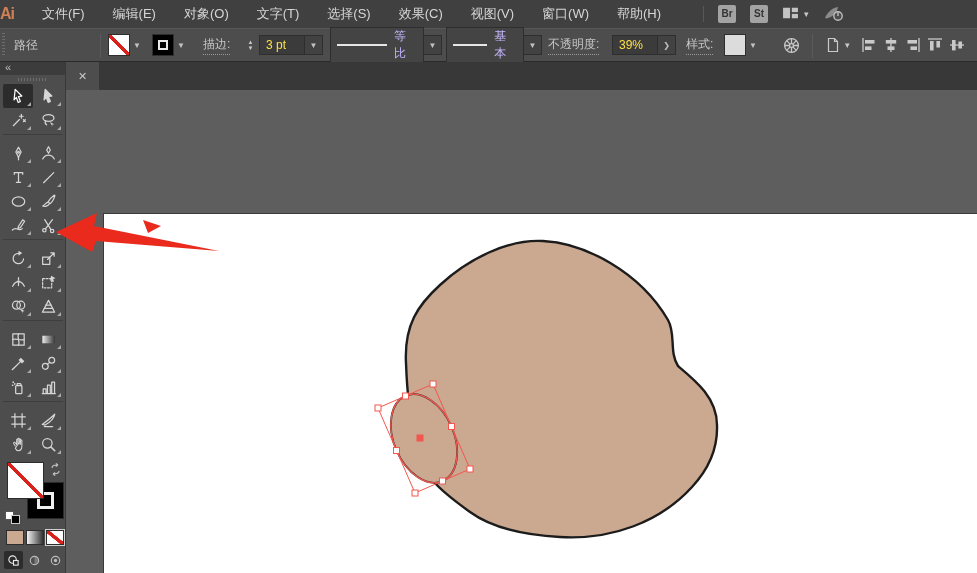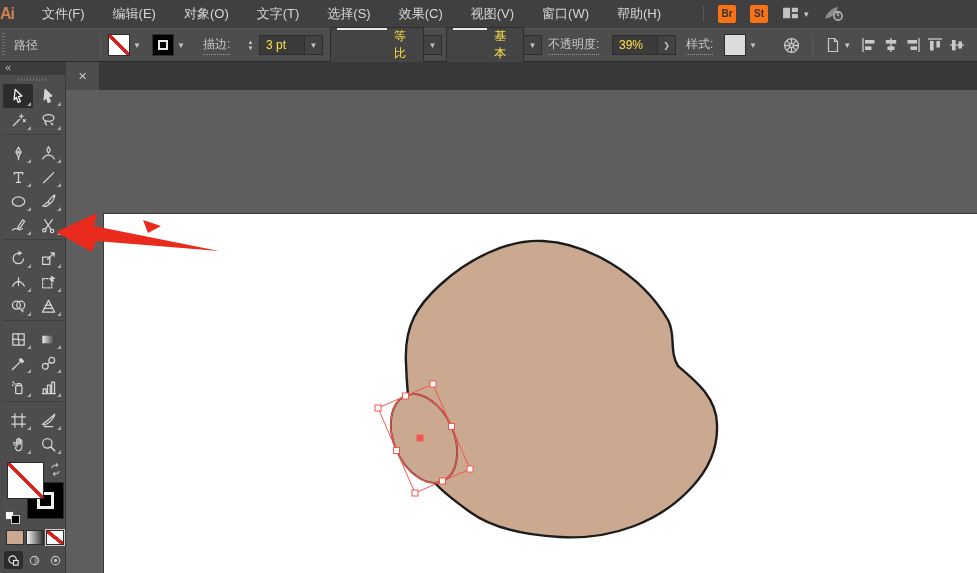--- a/index.html
+++ b/index.html
@@ -7,21 +7,21 @@
   body { font-family:"Liberation Sans","DejaVu Sans",sans-serif; background:#404040; position:relative; }
 
   
   .menubar { position:absolute; left:0; top:0; width:977px; height:28px; background:#404040;
              display:flex; align-items:center; color:#d6d6d6; font-size:13px; }
   .logo { color:#d08055; font-weight:bold; font-size:16px; padding:0 14px 0 0; letter-spacing:-1px; }
   .menus { display:flex; height:100%; align-items:center; }
   .menu-item { padding:0 14px; line-height:28px; cursor:default; white-space:nowrap; }
   .mb-right { display:flex; align-items:center; margin-left:28px; gap:14px; }
   .vdiv28 { width:1px; height:16px; background:#585858; }
-  .mb-btn { width:18px; height:18px; background:#f97316; border:none; border-radius:2px;
+  .mb-btn { width:18px; height:18px; background:#a3a3a3; border:none; border-radius:2px;
             color:#333; font-size:10px; font-weight:bold; line-height:18px; text-align:center;
             font-family:"Liberation Sans",sans-serif; }
   .ws-btn { display:flex; align-items:center; gap:5px; background:none; border:none; color:#c9c9c9; }
   .chev { font-size:9px; color:#c9c9c9; }
 
   
   .controlbar { position:absolute; left:0; top:28px; width:977px; height:34px; background:#4d4d4d;
                 border-top:1px solid #565656; border-bottom:1px solid #2a2a2a; color:#cfcfcf; font-size:12px; }
   .cb { position:absolute; top:0; height:100%; display:flex; align-items:center; }
   .grip { position:absolute; left:2px; top:4px; bottom:4px; width:6px;
@@ -36,22 +36,22 @@
                       border:2px solid #e8e8e8; background:#000; }
   .chevbtn { width:14px; height:22px; display:flex; align-items:center; justify-content:center;
              color:#c2c2c2; font-size:8px; }
   .field { height:20px; background:#3b3b3b; border:1px solid #2e2e2e; color:#fde047;
            display:flex; align-items:center; padding-left:6px; font-size:12px; }
   .fieldchev { height:20px; width:18px; background:#424242; border:1px solid #2e2e2e; border-left:none;
                display:flex; align-items:center; justify-content:center; color:#c2c2c2; font-size:8px; }
   .stepper { display:flex; flex-direction:column; justify-content:center; gap:1px; width:11px; }
   .stepper span { font-size:6px; line-height:5px; color:#c9c9c9; text-align:center; }
   .profline { display:inline-block; width:52px; height:2px; background:#e6e6e6; margin-right:7px; }
-  .dropfield { height:36px; background:#444; border:1px solid #2e2e2e; display:flex; 
-               padding:0 6px; color:#fde047; }
+  .dropfield { height:36px; background:#444; border:1px solid #2e2e2e; display:flex; align-items:center;
+               padding:0 6px; color:#c4b5fd; }
   .stylebox { width:22px; height:22px; background:#dcdcdc; border:1px solid #2e2e2e; }
   .cb-icon { color:#c9c9c9; }
   .cb-icon svg { display:block; }
   .alignbtn { width:22px; height:24px; display:flex; align-items:center; justify-content:center; color:#c9c9c9; }
 
   
   .workspace { position:absolute; left:0; top:62px; width:977px; height:511px; display:flex; }
 
   
   .toolbar { width:66px; height:100%; background:#4d4d4d; border-right:1px solid #393939; flex:none;

